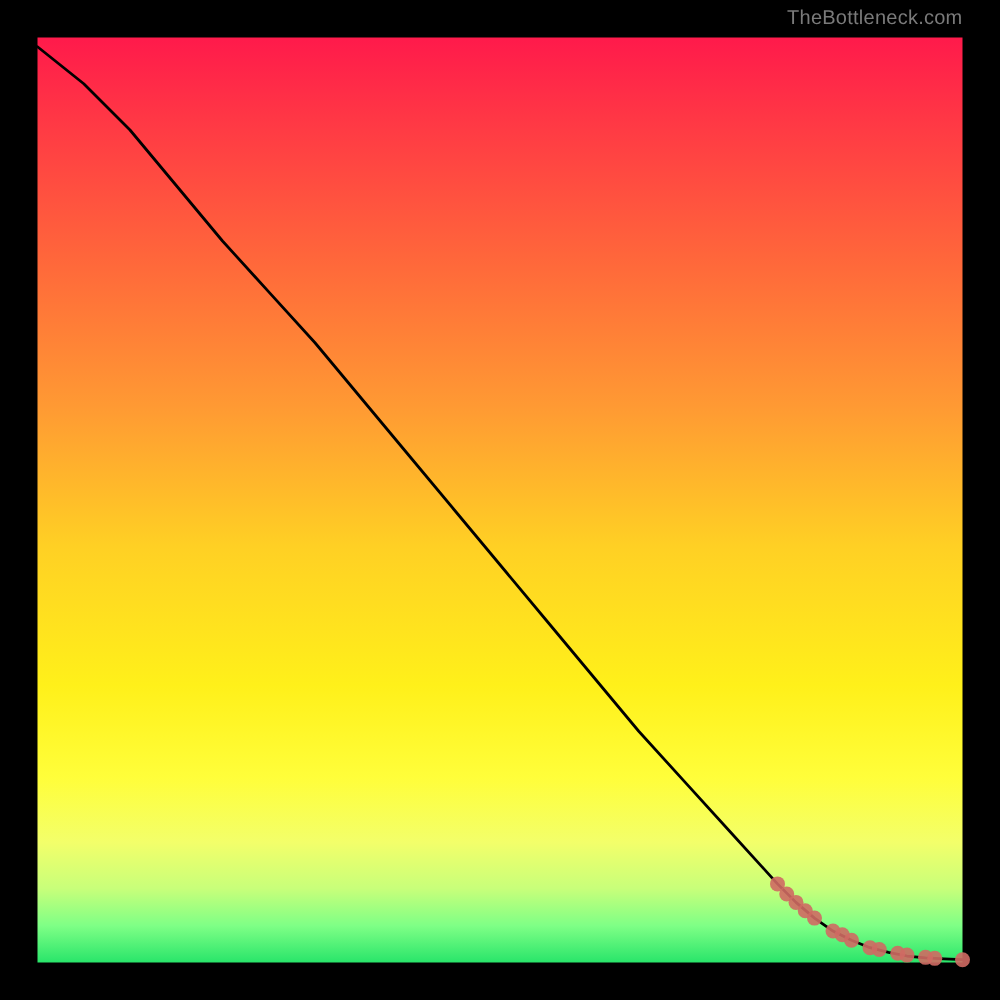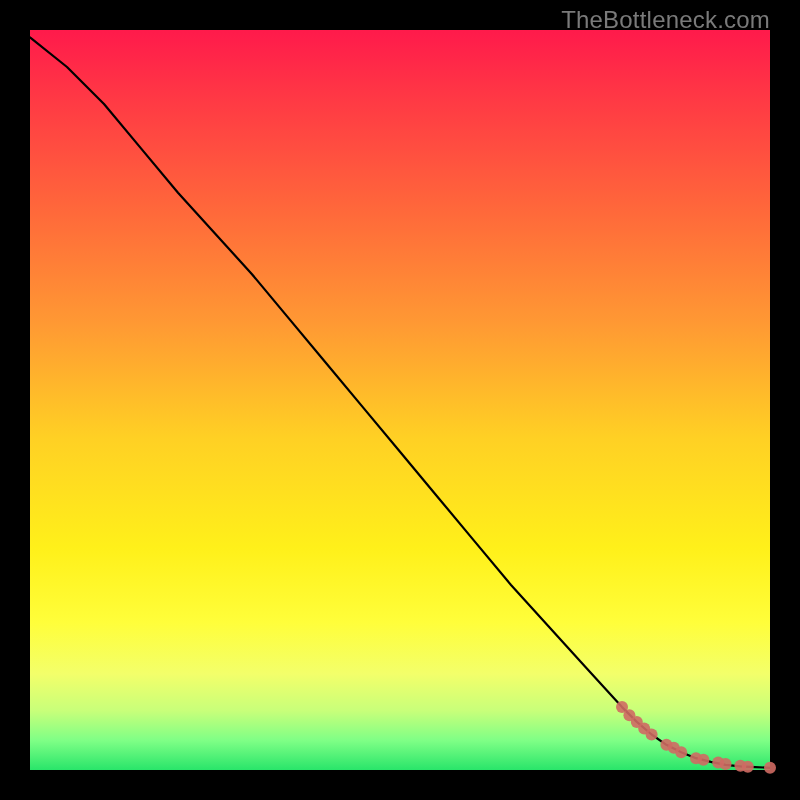--- a/index.html
+++ b/index.html
@@ -43,21 +43,21 @@
     top: 30px;
     width: 740px;
     height: 740px;
     overflow: visible;
   }
   .attribution {
     position: absolute;
     top: 6px;
     right: 30px;
     color: #7a7a7a;
-    font-size: 24px;
+    font-size: 16px;
     letter-spacing: 0.2px;
     user-select: none;
   }
 </style>
 </head>
 <body>
 
 <div class="stage">
   <div class="plot-area"></div>
 

